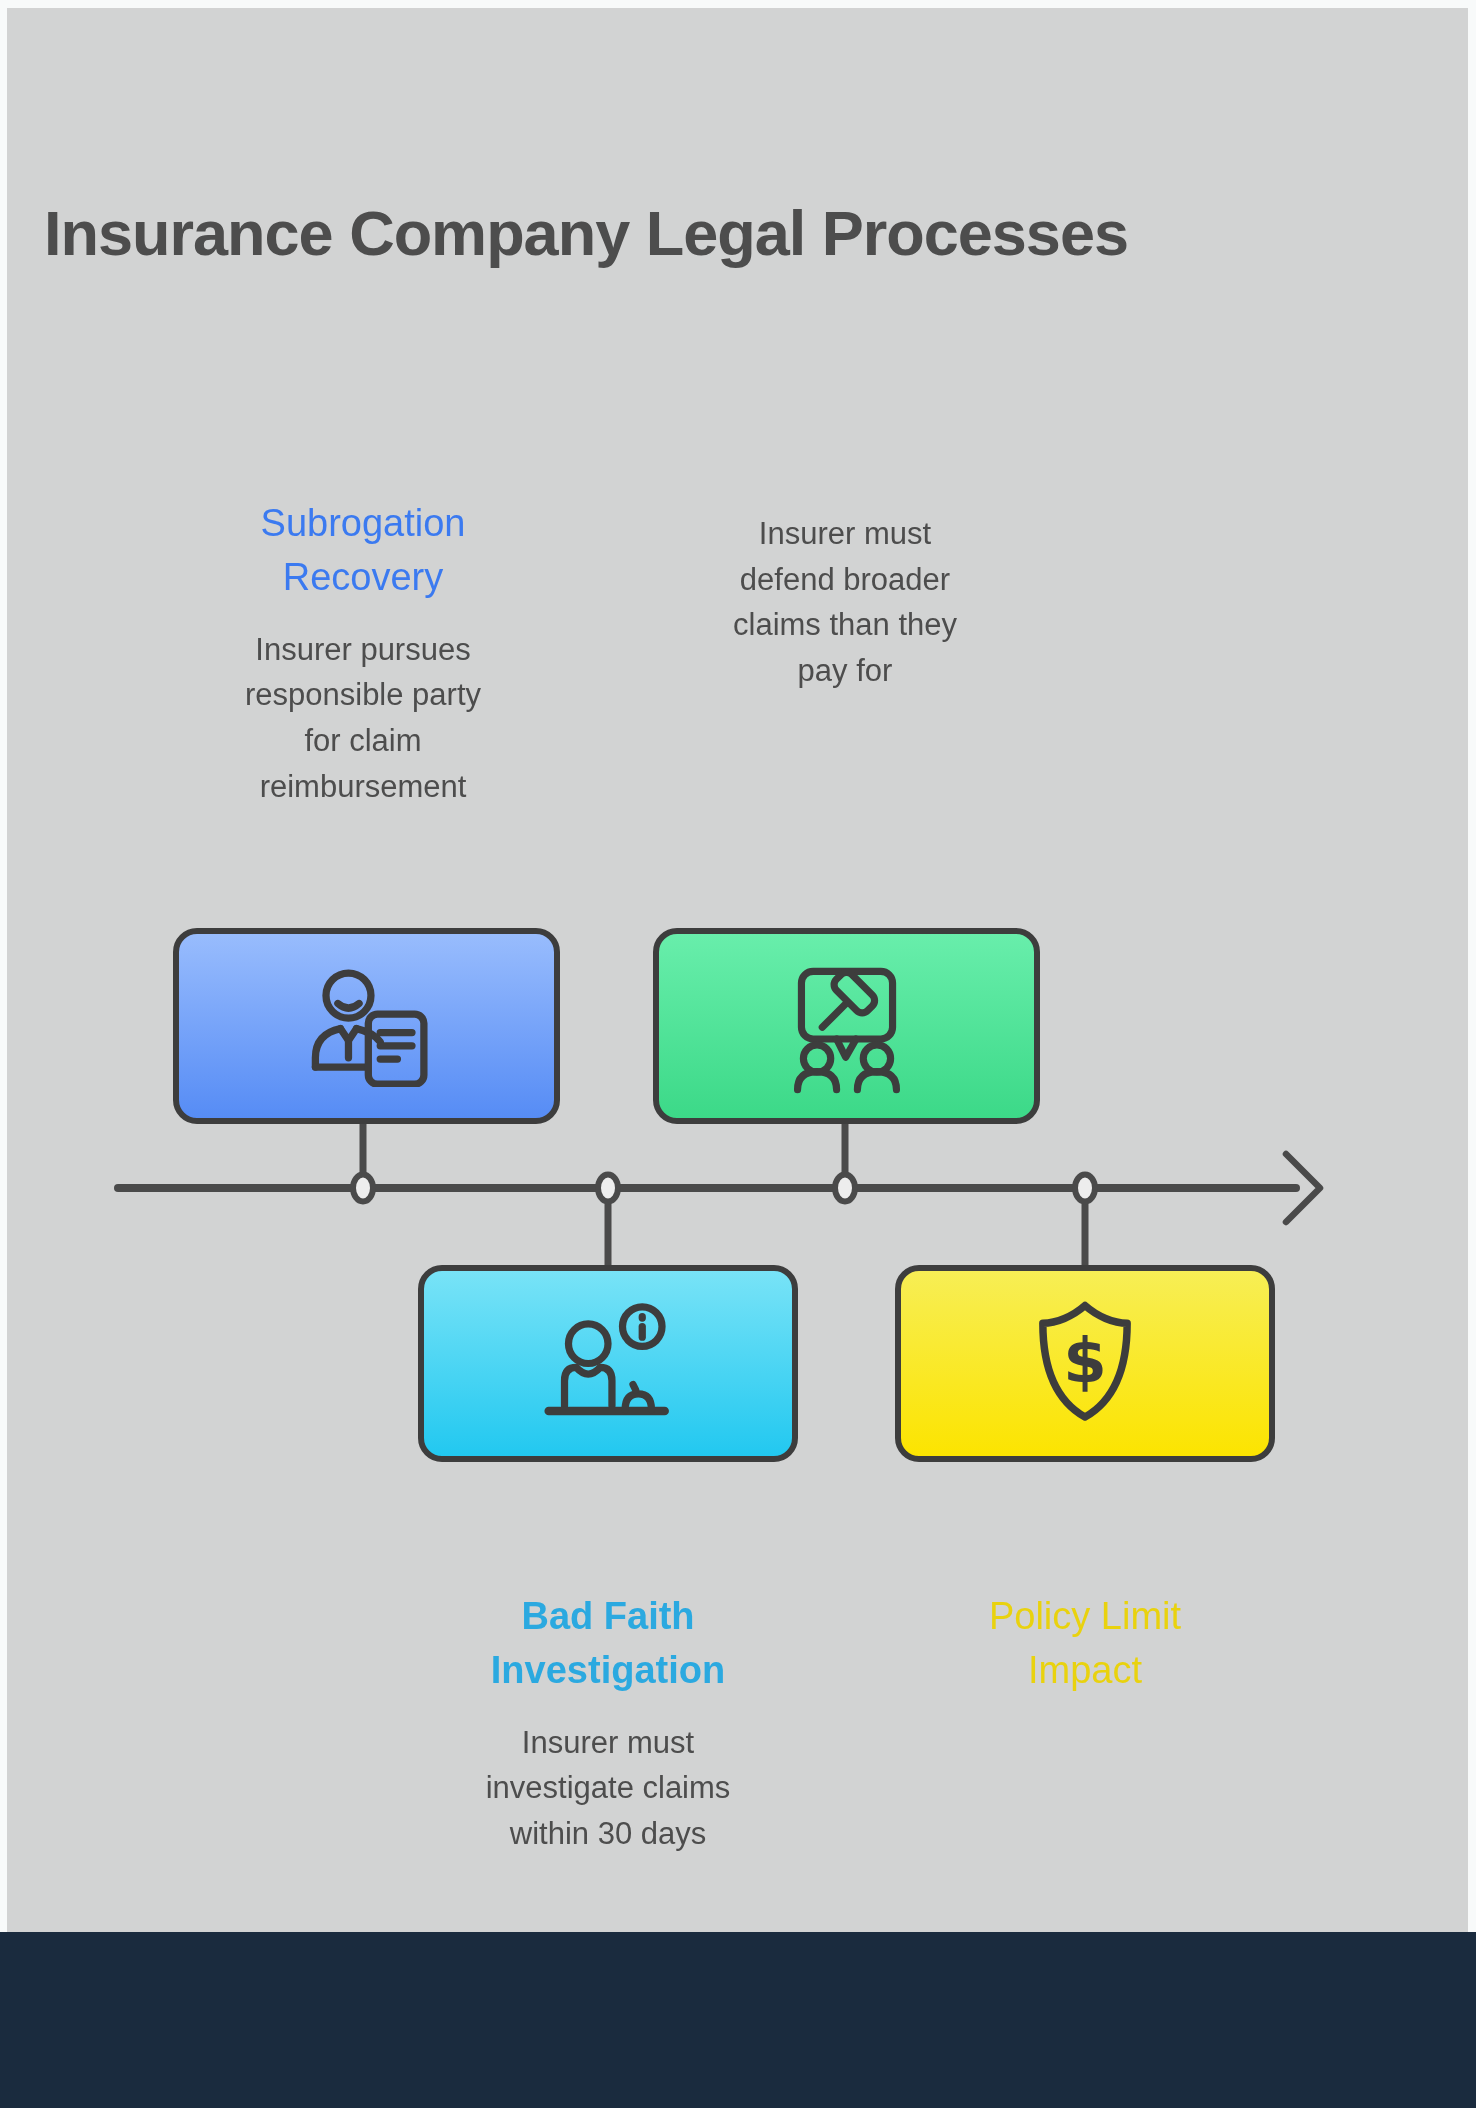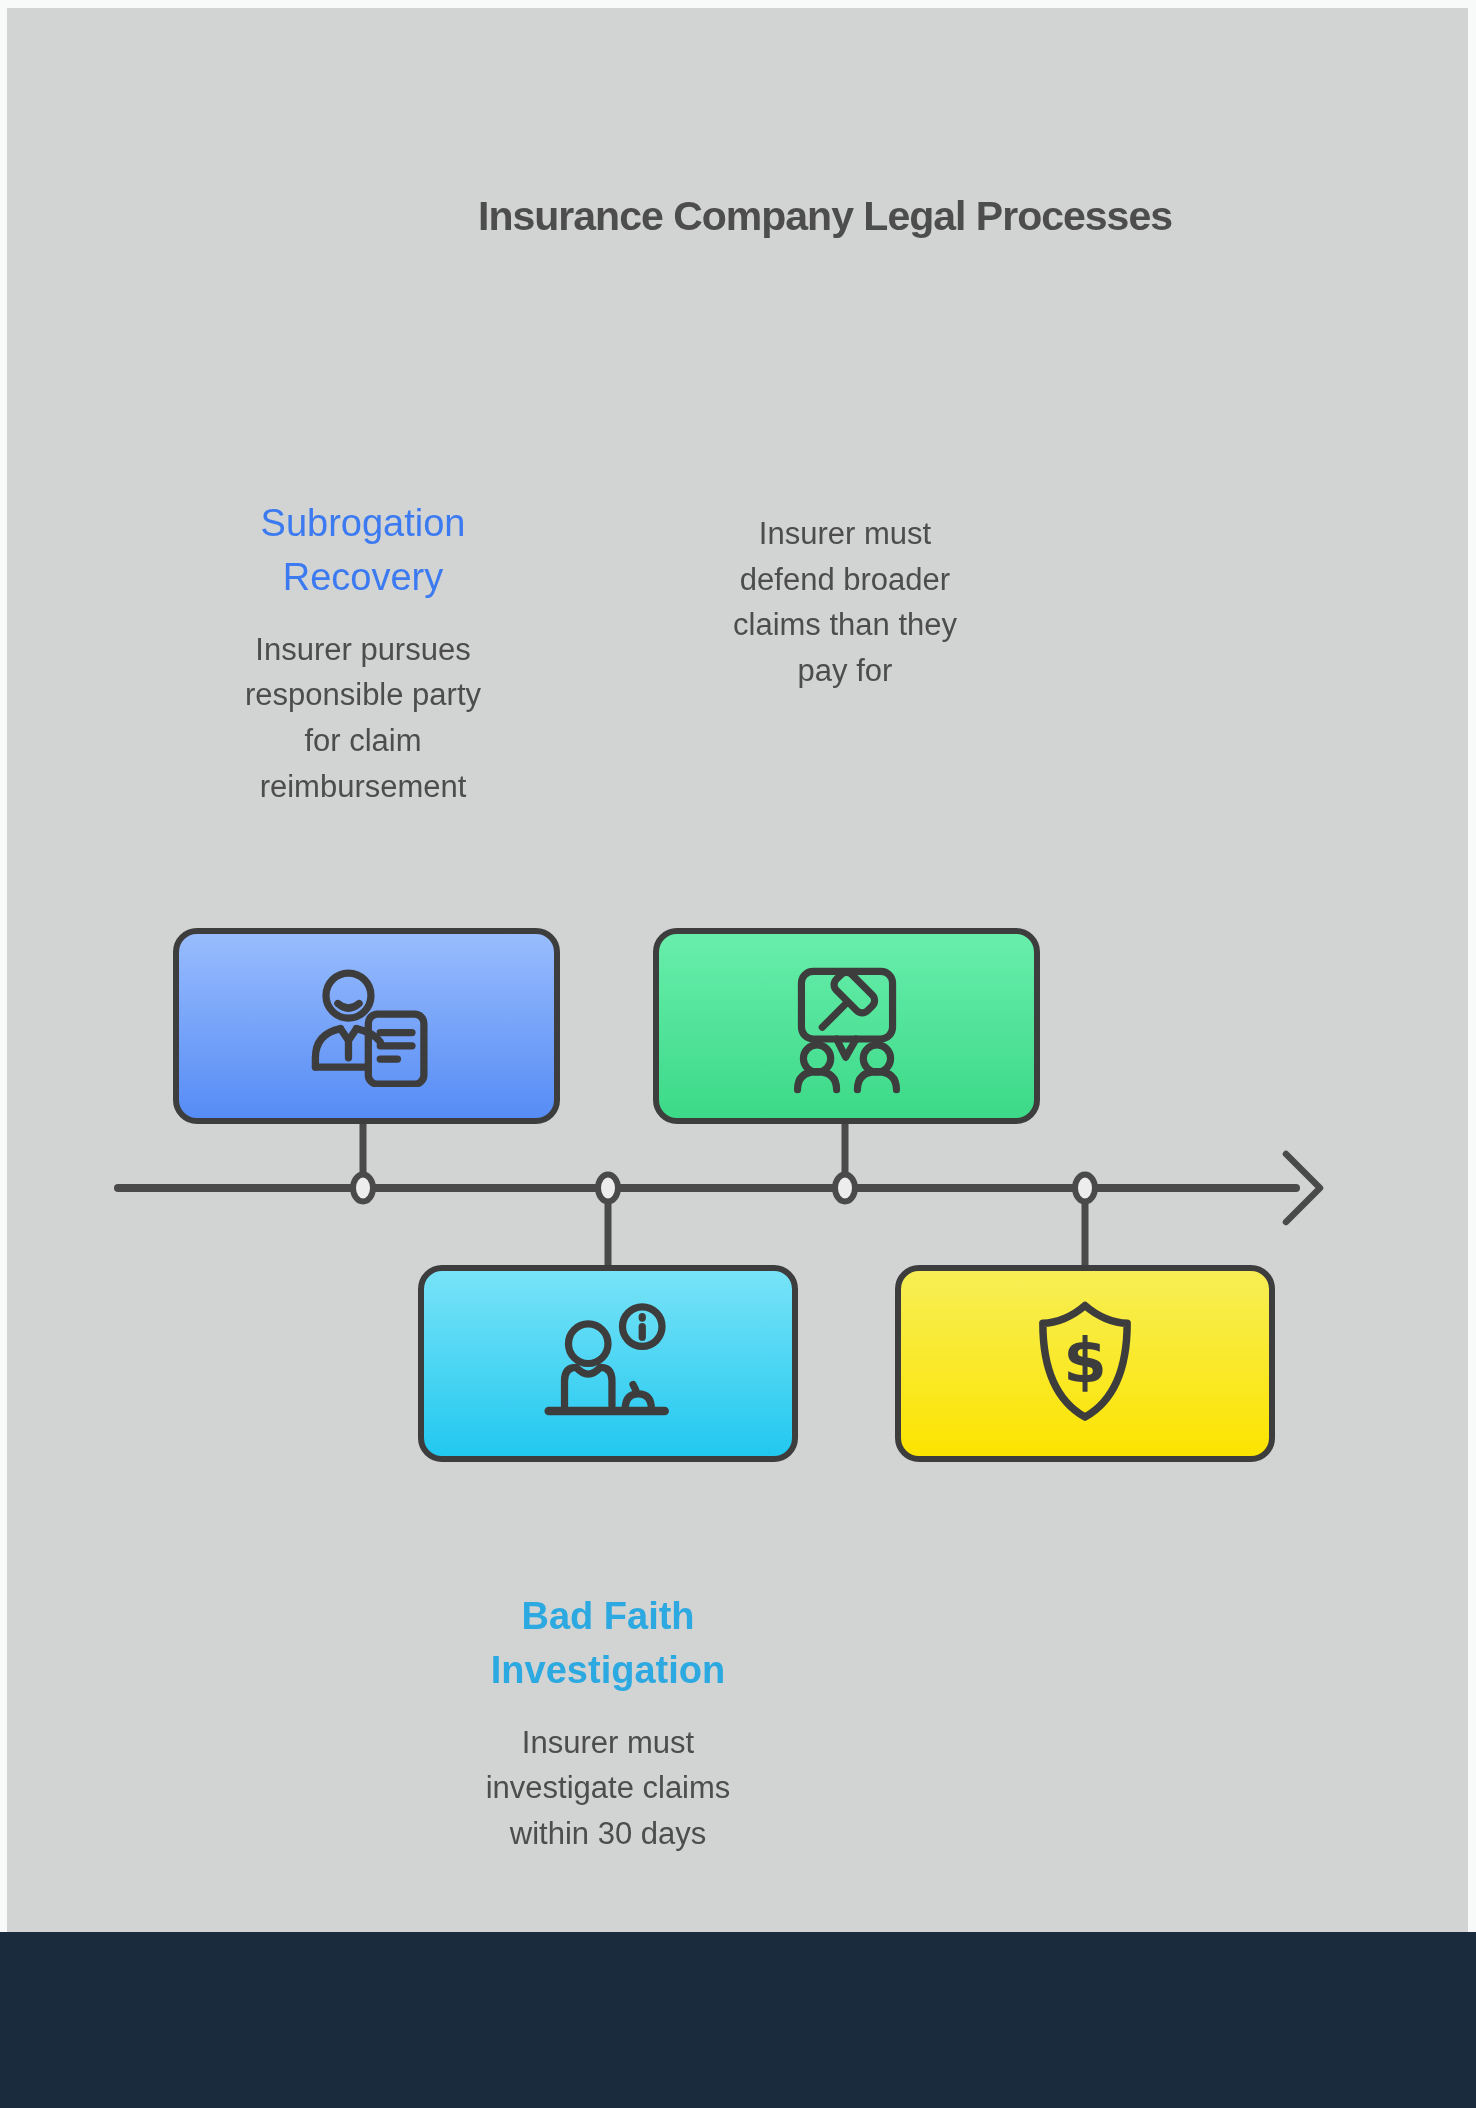--- a/index.html
+++ b/index.html
@@ -14,22 +14,22 @@
     position:absolute;left:7px;top:8px;width:1461px;height:1924px;
     background:#d2d3d3;
   }
   .footer-band{
     position:absolute;left:0;top:1932px;width:1476px;height:176px;
     background:#1a2b3e;
   }
   .title{
     position:absolute;left:0;top:186px;width:1172px;
     margin:0;
-    text-align:right;
-    font-size:41px;line-height:1.5;font-weight:bold;
+    text-align:center;
+    font-size:63px;line-height:1.5;font-weight:bold;
     color:#4d4d4d;
     letter-spacing:-1px;
   }
   .col{position:absolute;width:330px;text-align:center;}
   .col-1{left:198px;top:489px;}
   .col-2{left:680px;top:489px;}
   .col-3{left:443px;top:1582px;}
   .col-4{left:920px;top:1582px;}
   .heading{
     min-height:107px;
@@ -93,20 +93,24 @@
     <div class="heading">
       <span style="color: rgb(43, 169, 224); font-weight: bold;">Bad Faith
 Investigation</span>
     </div>
     <div class="body-text">Insurer must
 investigate claims
 within 30 days</div>
   </div>
 
   <div class="col col-4">
+    <div class="heading">
+      <span style="color: rgb(233, 210, 14);">Policy Limit
+Impact</span>
+    </div>
   </div>
 
   <svg class="timeline-svg" viewBox="0 0 1476 2108">
     <g stroke="#4a4a4a" fill="none" stroke-linecap="round" stroke-linejoin="round">
       <path d="M118 1188 H 1296" stroke-width="8"></path>
       <path d="M1286 1154 L1320 1188 L1286 1222" stroke-width="6.5"></path>
       <path d="M363 1122 V 1188" stroke-width="7"></path>
       <path d="M845 1122 V 1188" stroke-width="7"></path>
       <path d="M608 1188 V 1268" stroke-width="7"></path>
       <path d="M1085 1188 V 1268" stroke-width="7"></path>

